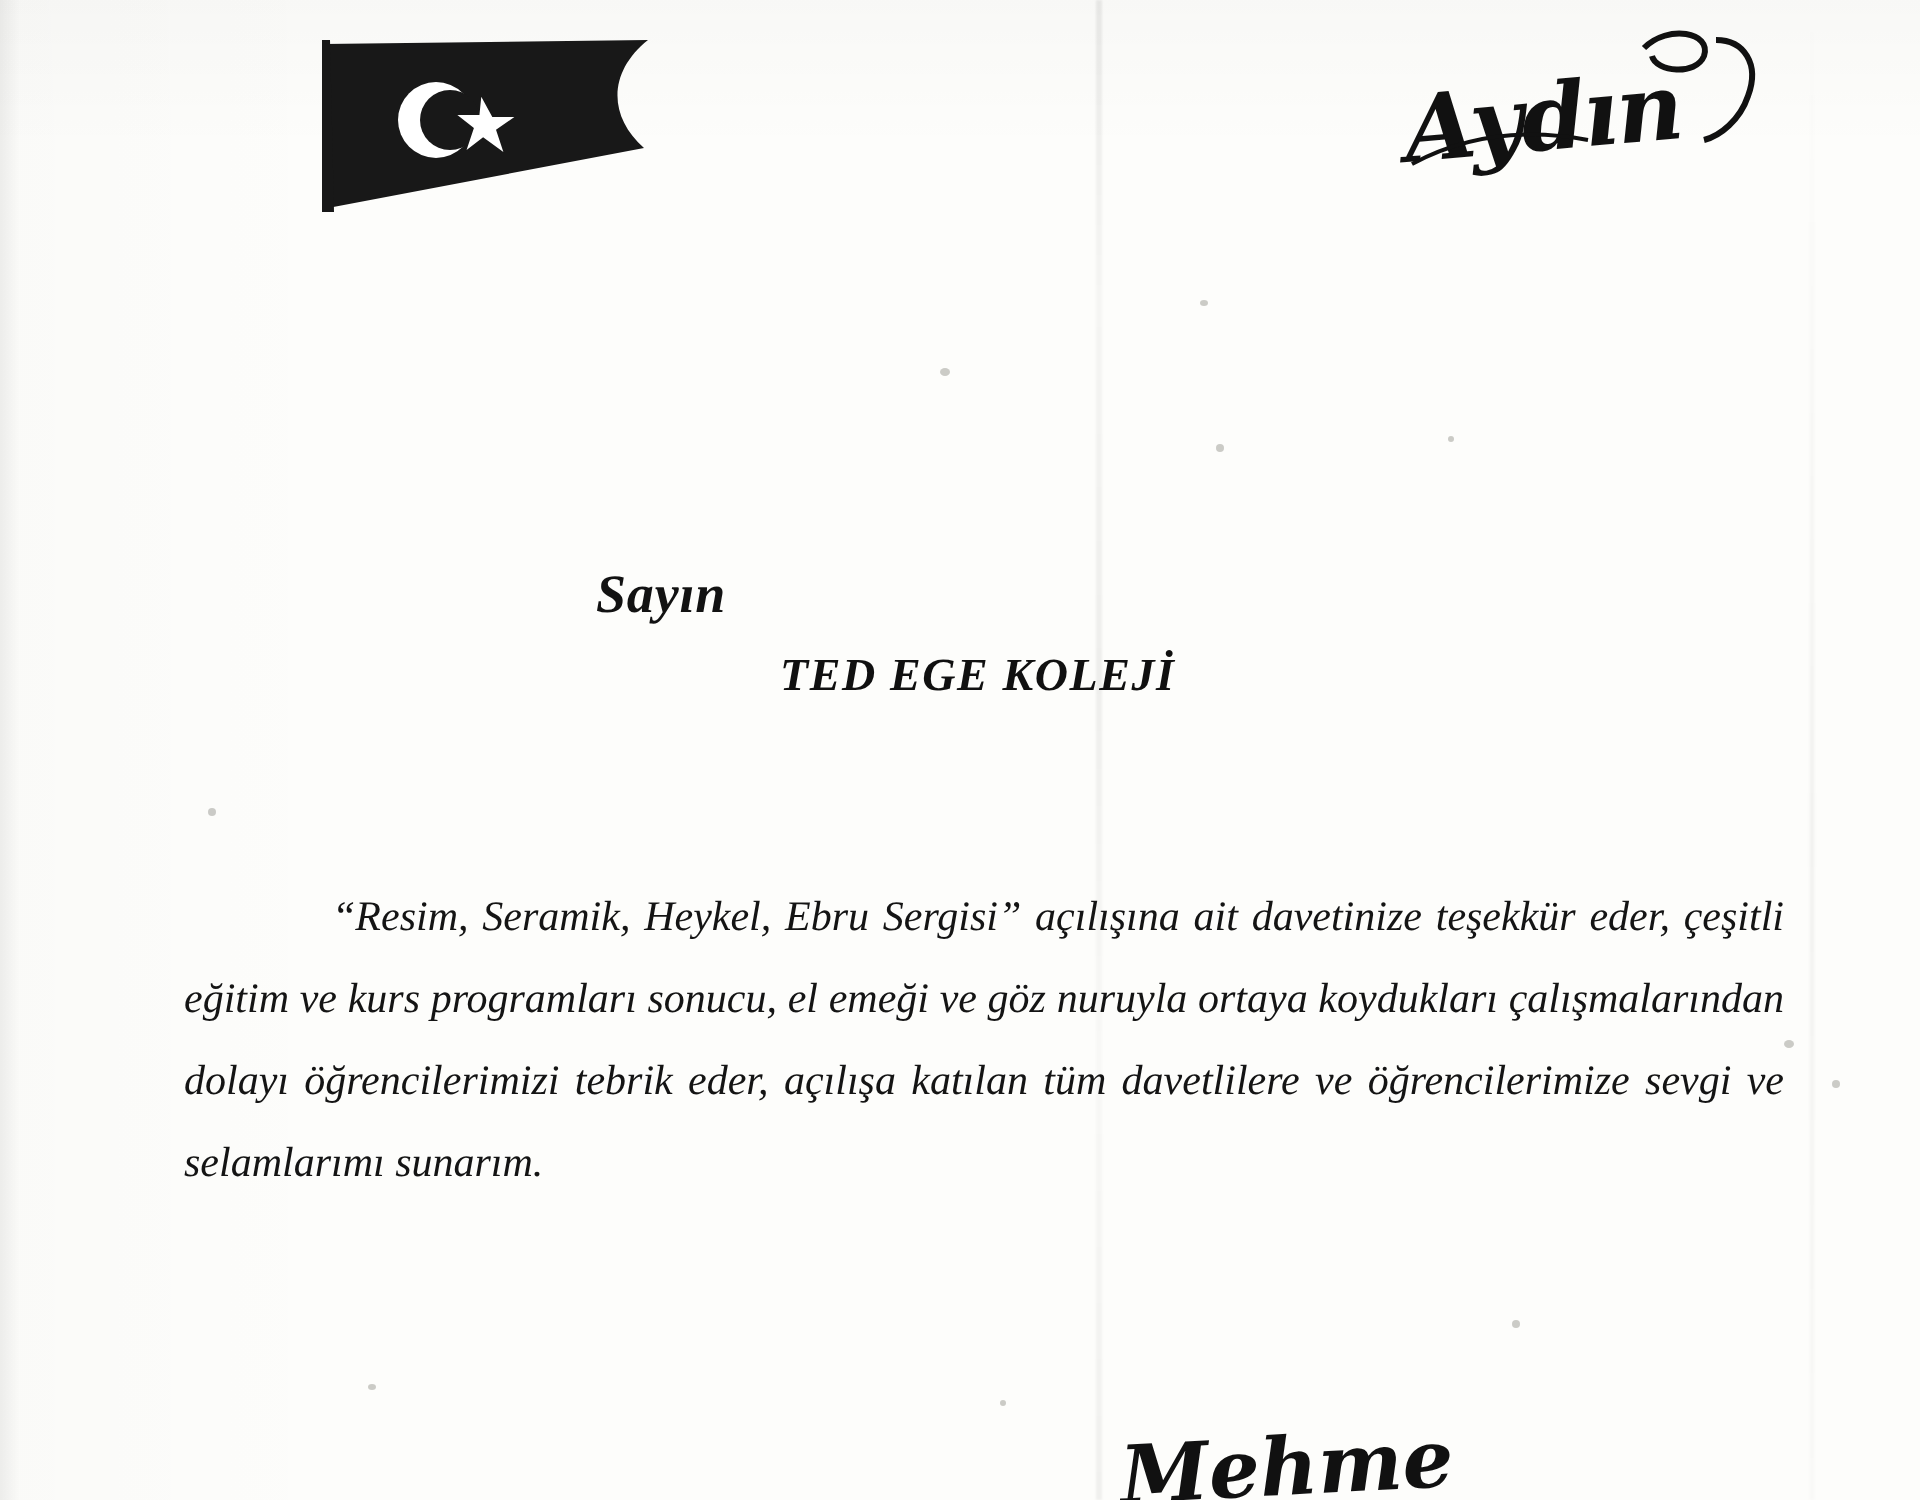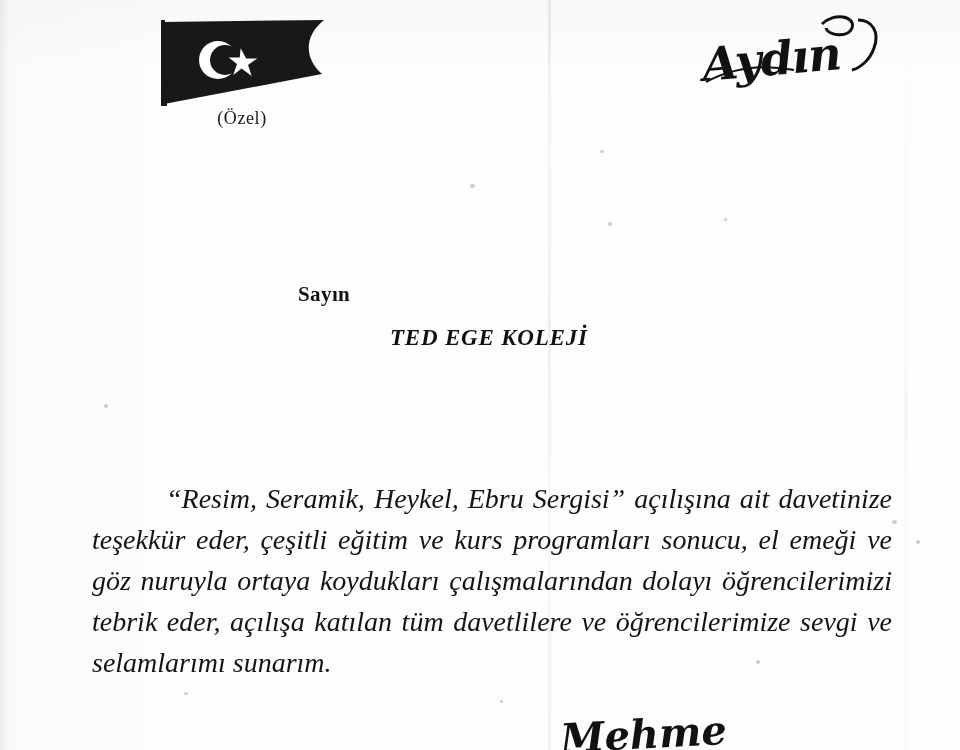--- a/index.html
+++ b/index.html
@@ -118,47 +118,47 @@
     letter-spacing: -1px;
     color: #111;
     transform: rotate(-5deg);
   }
 
   
   .salutation {
     position: absolute;
     left: 298px;
     top: 282px;
-    font-size: 21px;
+    font-size: 27px;
+    font-style: italic;
     font-weight: bold;
     letter-spacing: .4px;
     color: #121212;
   }
   .recipient {
     position: absolute;
     left: 390px;
     top: 325px;
     font-size: 23px;
     font-style: italic;
     font-weight: bold;
     letter-spacing: .8px;
     color: #101010;
   }
   .body {
     position: absolute;
     left: 92px;
     top: 438px;
     width: 800px;
-    font-size: 28px;
+    font-size: 21px;
     font-style: italic;
     line-height: 41px;
     color: #141414;
     text-align: justify;
     text-indent: 74px;
-    margin-top: 40px;
   }
 
   
   .signature {
     position: absolute;
     left: 560px;
     top: 706px;
     width: 330px;
     height: 60px;
     overflow: hidden;
@@ -189,21 +189,20 @@
         <path d="M7 2 L7 88 L13 88 L11 2 Z" fill="#181818"></path>
         <g fill="#ffffff">
           <circle cx="64" cy="42" r="19"></circle>
         </g>
         <g fill="#181818">
           <circle cx="71" cy="42" r="15"></circle>
         </g>
         <path d="M86 30 L92 41 L104 41 L94 48 L98 60 L87 52 L78 59 L82 47 L73 40 L85 40 Z" fill="#ffffff" transform="translate(2,0) scale(0.92) translate(6,3)"></path>
       </svg>
     </div>
-    <div class="org-line org-sub">(Özel)</div>
   </div>
 
   <div class="brand">
     <div class="brand-text">Aydın</div>
     <svg width="200" height="84" viewBox="0 0 200 84" xmlns="http://www.w3.org/2000/svg" style="position:absolute;left:0;top:0;">
       <path d="M120 10 C132 -2 154 2 150 14 C146 24 126 22 124 14" fill="none" stroke="#111" stroke-width="3"></path>
       <path d="M156 6 C170 6 178 18 172 34 C168 46 158 54 150 56" fill="none" stroke="#111" stroke-width="3"></path>
       <path d="M4 68 C30 54 60 50 92 56" fill="none" stroke="#111" stroke-width="2"></path>
     </svg>
   </div>

